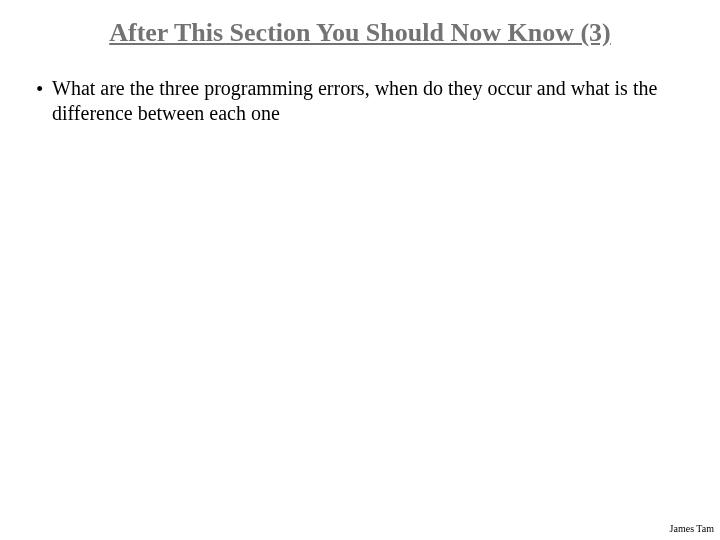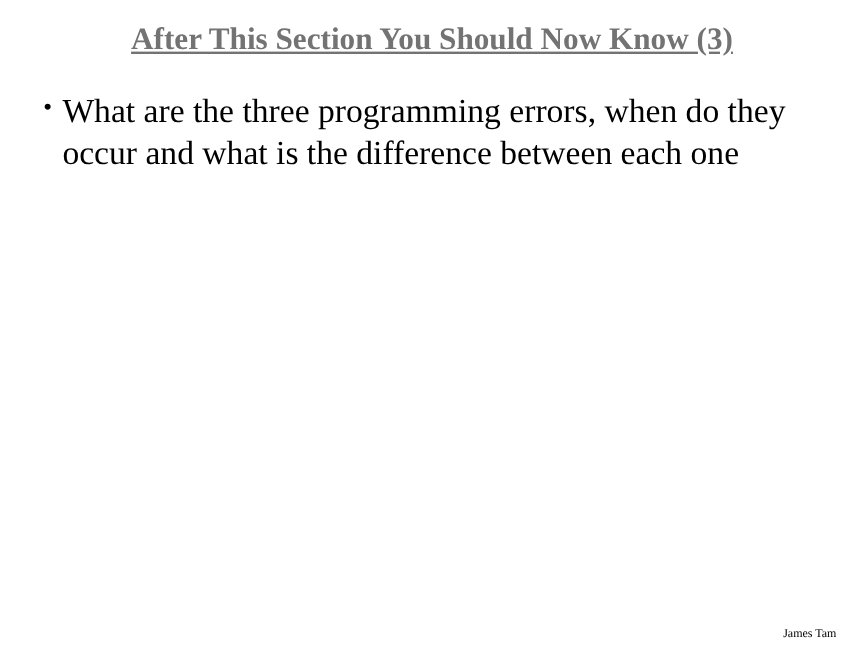--- a/index.html
+++ b/index.html
@@ -30,35 +30,35 @@
       margin-bottom: 28px;
       padding: 0 40px;
     }
     .bullet-list {
       list-style: none;
       padding-left: 6px;
     }
     .bullet-item {
       position: relative;
       padding-left: 16px;
-      font-size: 28px;
+      font-size: 20px;
       color: #000;
       line-height: 1.25;
     }
     .bullet-item::before {
       content: "•";
       position: absolute;
       left: 0;
       top: 0;
       font-size: 21px;
     }
     .footer {
       position: absolute;
       bottom: 6px;
-      right: 23px;
+      right: 6px;
       font-size: 10px;
       color: #000;
       font-family: "Times New Roman", Times, serif;
     }
   </style>
 </head>
 <body>
 
 <div class="slide">
   <h1 class="title">After This Section You Should Now Know (3)</h1>

